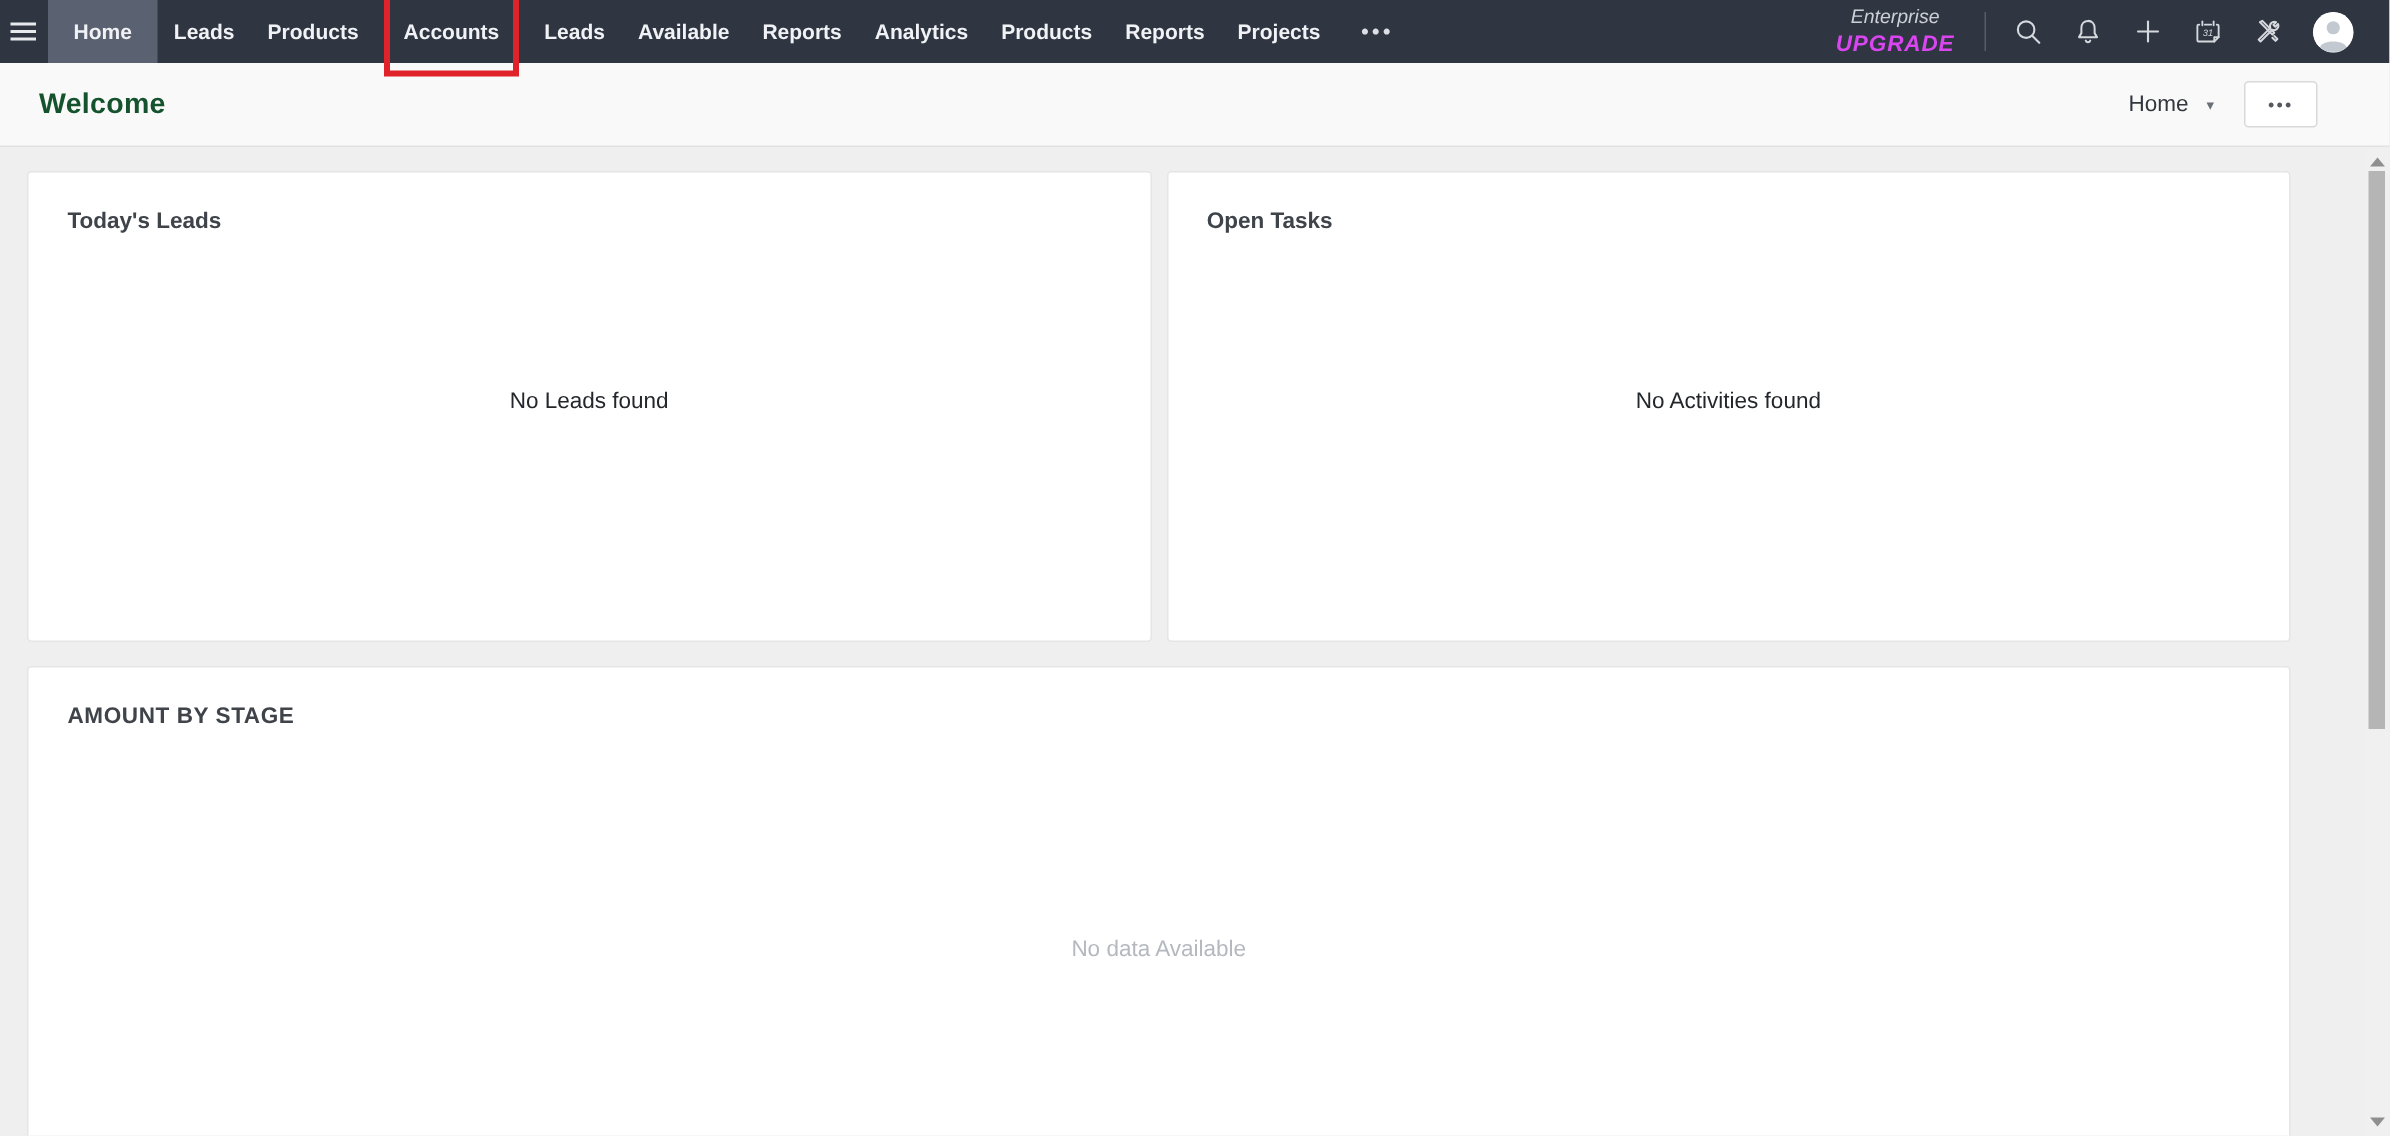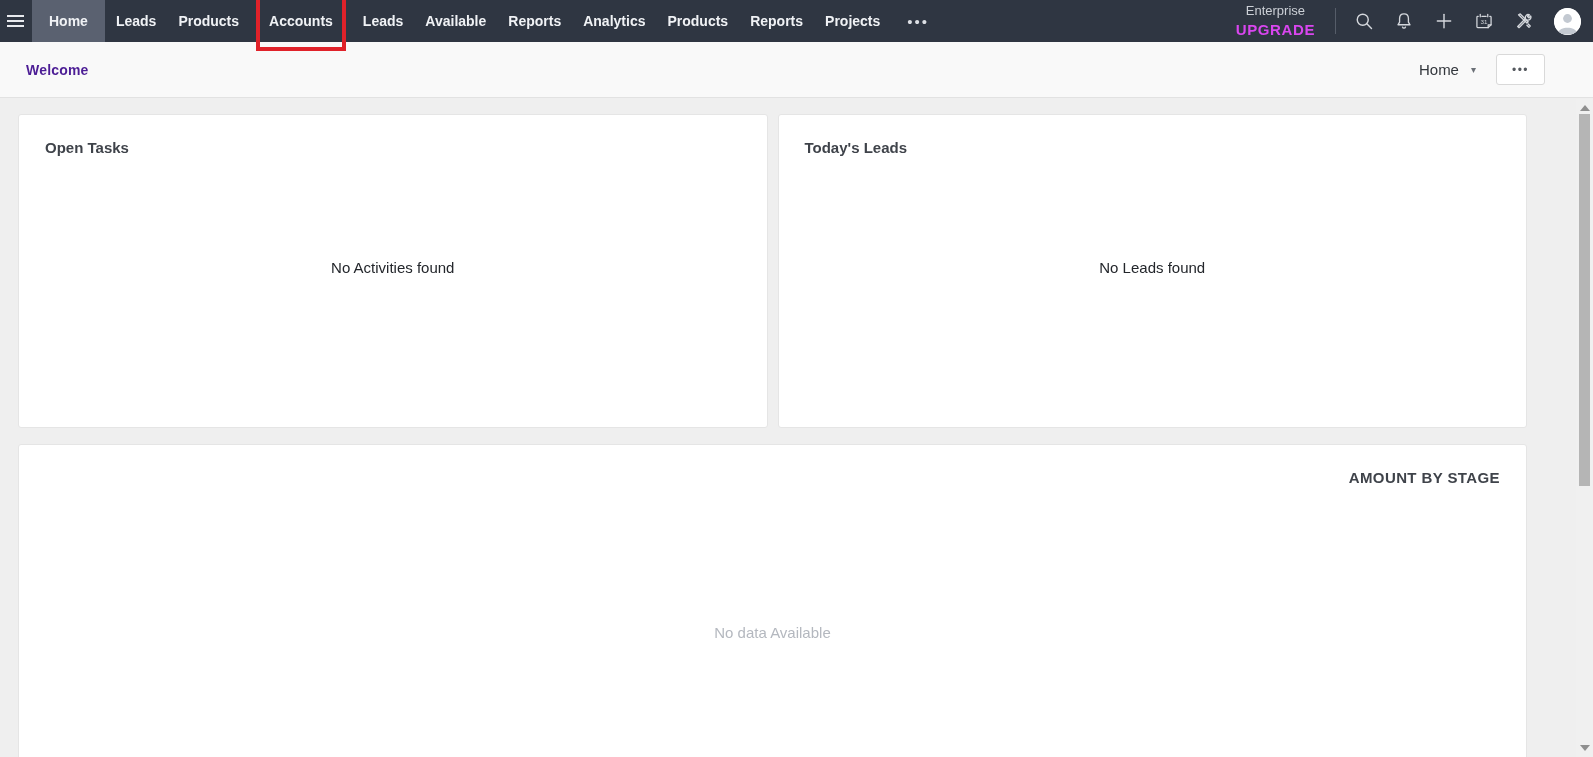--- a/index.html
+++ b/index.html
@@ -42,21 +42,21 @@
   }
   .nav-item.selected { background: #5a6170; padding: 0 17px; }
   .nav-item.redbox {
     height: auto;
     border: 4px solid #e0222a;
     padding: 18px 9px;
     margin: 0 6px;
   }
   .nav-more { font-size: 15px; letter-spacing: 2px; padding: 0 10px; margin-left: 6px; cursor: pointer; color: #dcdfe4; }
 
-  .nav-right { margin-left: auto; display: flex; align-items: center; padding-right: 12px; }
+  .nav-right { margin-left: auto; display: flex; align-items: center; padding-right: 24px; font-style: italic; }
   .plan { text-align: center; margin-right: 12px; line-height: 1.3; }
   .plan-name { font-size: 13px; color: #ccd0d6; }
   .upgrade { font-size: 15px; font-weight: 700; color: #d946ef; letter-spacing: 0.6px; cursor: pointer; }
   .vdivider { width: 1px; height: 26px; background: #565d69; margin: 0 8px; }
   .icon-btn {
     width: 40px; height: 42px;
     display: flex; align-items: center; justify-content: center;
     color: #d5d8dd; cursor: pointer;
   }
   .icon-btn svg { width: 20px; height: 20px; }
@@ -69,21 +69,21 @@
 
   
   .header {
     height: 56px;
     background: #f9f9f9;
     border-bottom: 1px solid #e2e2e2;
     display: flex;
     align-items: center;
     padding: 0 48px 0 26px;
   }
-  .page-title { font-size: 14px; font-weight: 700; color: #4c1d95; letter-spacing: 0.2px; }
+  .page-title { font-size: 19px; font-weight: 700; color: #14532d; letter-spacing: 0.2px; }
   .header-right { margin-left: auto; display: flex; align-items: center; gap: 20px; }
   .view-select { display: flex; align-items: center; gap: 12px; font-size: 15px; color: #33373d; cursor: pointer; }
   .caret-down { font-size: 10px; color: #6b7077; }
   .more-btn {
     width: 49px; height: 31px;
     background: #ffffff;
     border: 1px solid #d9d9d9;
     border-radius: 3px;
     color: #55595f;
     font-size: 12px;
@@ -102,21 +102,21 @@
     display: flex;
     flex-direction: column;
   }
   .cards-row .card { flex: 1; height: 314px; }
   .widget-title {
     margin: 24px 26px 0;
     font-size: 15px;
     font-weight: 700;
     color: #3f434a;
   }
-  .widget-title.caps { letter-spacing: 0.4px; text-align: right; }
+  .widget-title.caps { letter-spacing: 0.4px; }
   .empty-wrap { flex: 1; display: flex; align-items: center; justify-content: center; padding-bottom: 48px; }
   .empty-text { font-size: 15px; color: #23262b; }
   .card-big { height: 400px; }
   .card-big .empty-wrap { padding-bottom: 64px; }
   .card-big .empty-text { color: #b4b8bf; }
 
   
   .v-scrollbar {
     position: absolute;
     top: 99px; right: 0;
@@ -214,31 +214,31 @@
       <span>Home</span>
       <span class="caret-down">▾</span>
     </div>
     <button class="more-btn">•••</button>
   </div>
 </div>
 
 <div class="content">
   <div class="cards-row">
     <section class="card">
+      <h2 class="widget-title">Today's Leads</h2>
+      <div class="empty-wrap">
+        <span class="empty-text">No Leads found</span>
+      </div>
+    </section>
+    <section class="card">
       <h2 class="widget-title">Open Tasks</h2>
       <div class="empty-wrap">
         <span class="empty-text">No Activities found</span>
       </div>
     </section>
-    <section class="card">
-      <h2 class="widget-title">Today's Leads</h2>
-      <div class="empty-wrap">
-        <span class="empty-text">No Leads found</span>
-      </div>
-    </section>
   </div>
 
   <section class="card card-big">
     <h2 class="widget-title caps">AMOUNT BY STAGE</h2>
     <div class="empty-wrap">
       <span class="empty-text">No data Available</span>
     </div>
   </section>
 </div>
 

